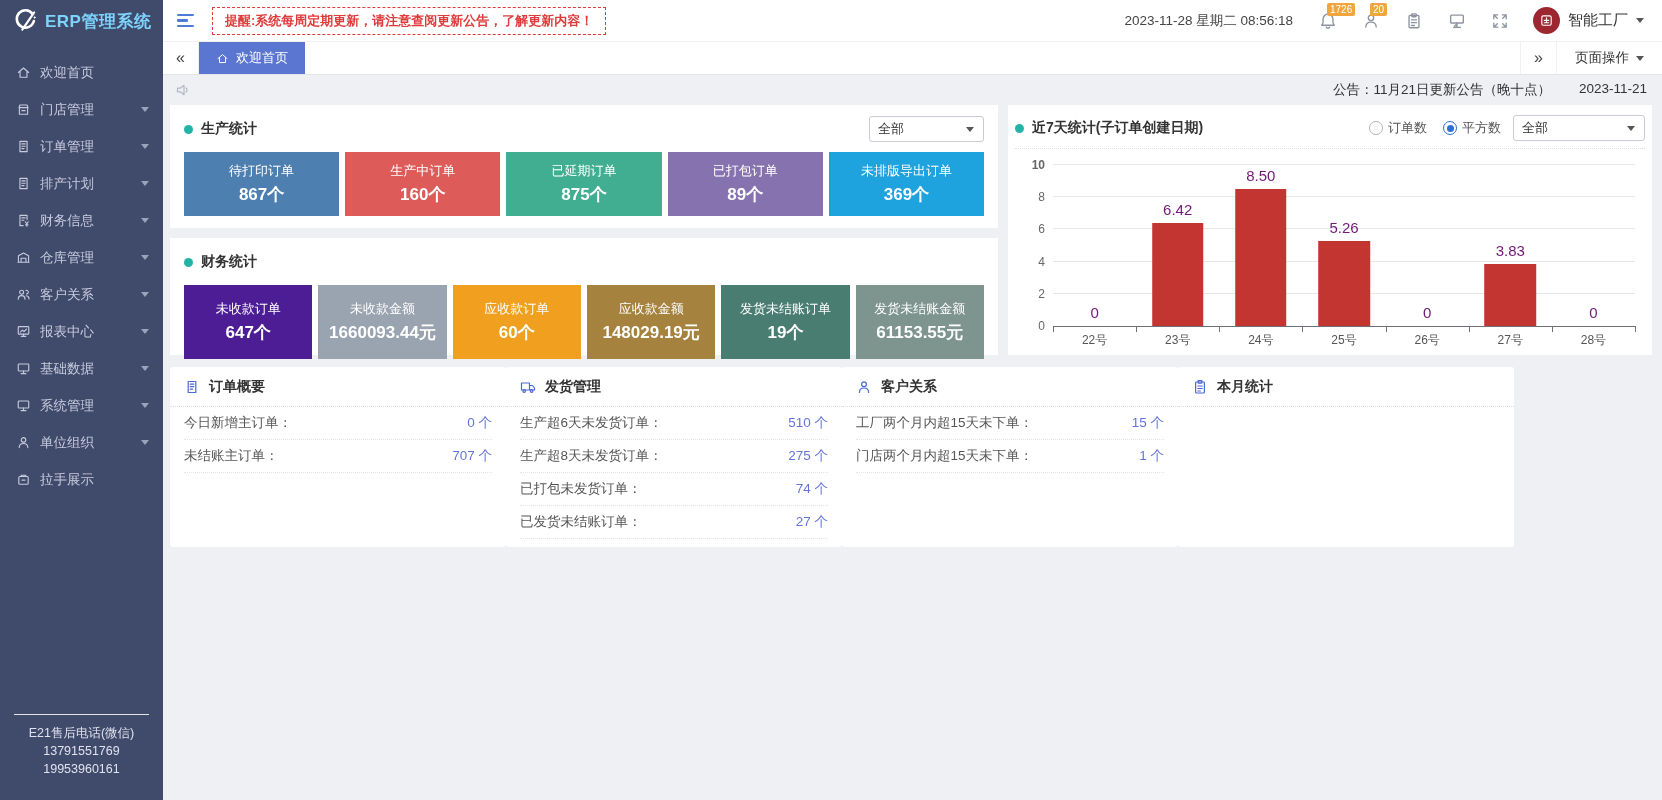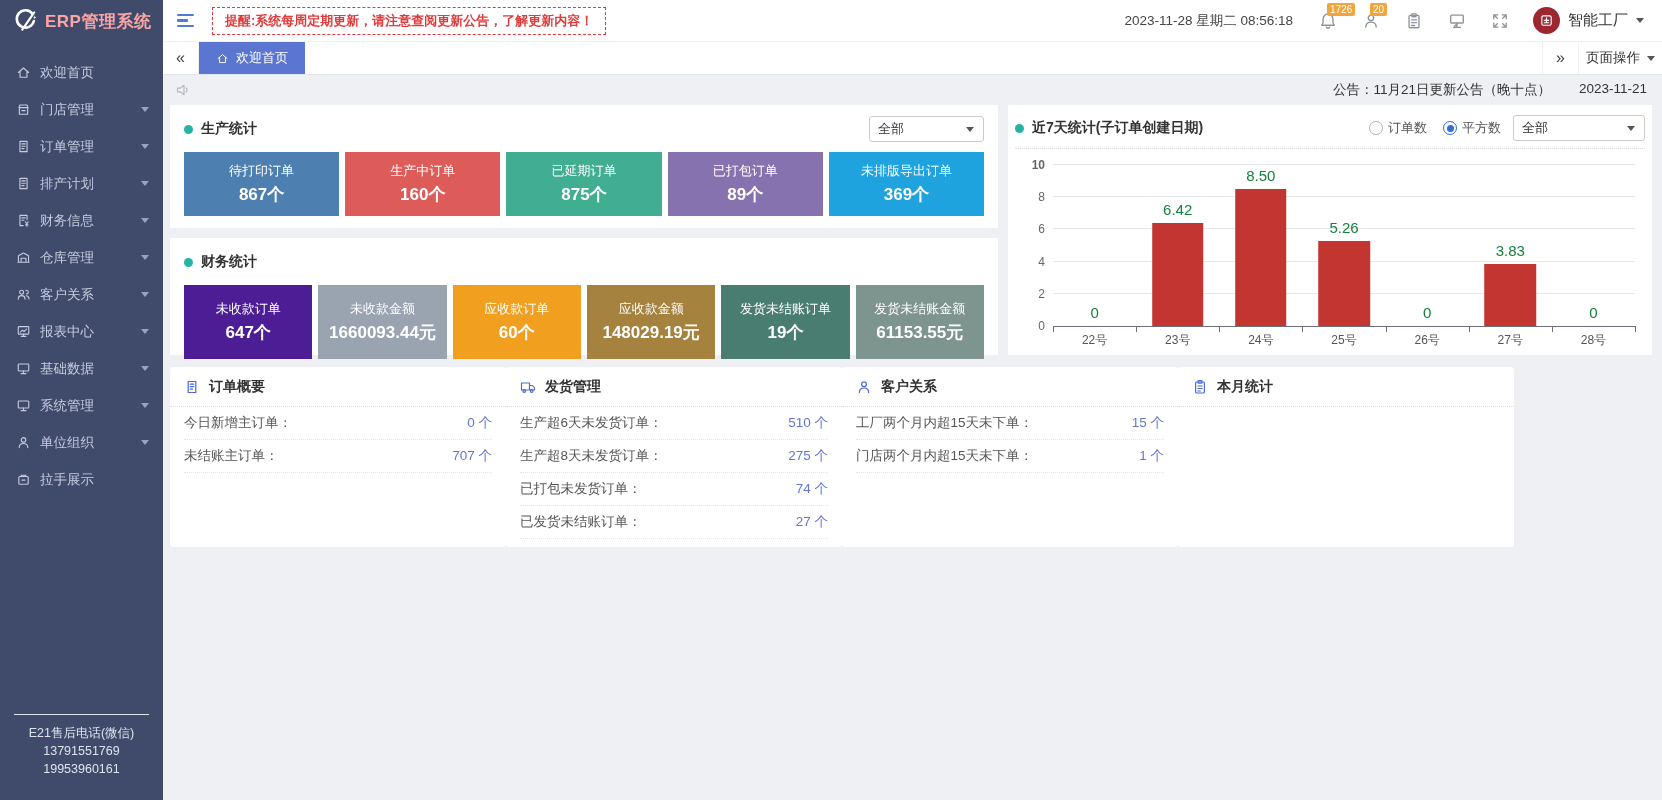--- a/index.html
+++ b/index.html
@@ -5,21 +5,21 @@
   * { box-sizing: border-box; margin: 0; padding: 0; }
   html,body { width:1662px; height:800px; overflow:hidden; }
   body { font-family:"Liberation Sans","DejaVu Sans",sans-serif; background:#eef0f4; color:#333; }
   .app { display:flex; width:1662px; height:800px; }
 
   
   .sidebar { width:163px; min-width:163px; background:#404a6b; color:#c6cbdd; position:relative; }
   .logo { height:42px; display:flex; align-items:center; gap:7px; padding-left:12px; }
   .logo-icon { width:26px; height:26px; }
   .logo-icon svg { width:100%; height:100%; display:block; }
-  .logo-text { font-size:17px; font-weight:bold; color:#fca5a5; letter-spacing:.5px; white-space:nowrap; }
+  .logo-text { font-size:17px; font-weight:bold; color:#7dd3fc; letter-spacing:.5px; white-space:nowrap; }
   .nav { margin-top:12px; }
   .nav-item { height:37px; display:flex; align-items:center; gap:9px; padding:0 14px 0 16px; font-size:13.5px; cursor:pointer; }
   .nav-ic { width:15px; height:15px; flex:0 0 15px; }
   .ic svg { width:100%; height:100%; display:block; fill:none; stroke:currentColor; stroke-width:1.2; stroke-linecap:round; stroke-linejoin:round; }
   .caret { margin-left:auto; width:0; height:0; border-left:4.5px solid transparent; border-right:4.5px solid transparent; border-top:5.5px solid #9aa2bd; }
   .contact { position:absolute; bottom:22px; left:14px; right:14px; border-top:1px solid rgba(255,255,255,.85); padding-top:9px; text-align:center; font-size:12.5px; line-height:1.45; color:#dfe3ee; }
 
   
   .main { flex:1; min-width:0; display:flex; flex-direction:column; }
   .topbar { height:42px; background:#fff; display:flex; align-items:center; padding:0 18px 0 14px; border-bottom:1px solid #f1f2f5; }
@@ -39,21 +39,21 @@
   .avatar .ic { width:15px; height:15px; }
   .account-name { font-size:15px; color:#333; }
   .dd-caret { width:0; height:0; border-left:4.5px solid transparent; border-right:4.5px solid transparent; border-top:5.5px solid #555; }
 
   .tabbar { height:33px; background:#fff; border-bottom:1px solid #e2e5ec; display:flex; align-items:stretch; }
   .tab-arrow { width:36px; display:flex; align-items:center; justify-content:center; font-size:16px; color:#444; cursor:pointer; }
   .tab-arrow.left { border-right:1px solid #f0f0f0; }
   .tab-arrow.right { margin-left:auto; border-left:1px solid #f0f0f0; }
   .tab { background:#5b76d0; color:#fff; display:flex; align-items:center; gap:7px; padding:0 17px; font-size:13px; cursor:pointer; }
   .tab .ic { width:13px; height:13px; }
-  .page-actions { width:84px; display:flex; align-items:center; justify-content:center; gap:7px; font-size:13.5px; color:#333; border-left:1px solid #f0f0f0; cursor:pointer; }
+  .page-actions { width:106px; display:flex; align-items:center; justify-content:center; gap:7px; font-size:13.5px; color:#333; border-left:1px solid #f0f0f0; cursor:pointer; }
 
   
   .content { flex:1; padding:0 10px 0 7px; }
   .notice-row { height:30px; display:flex; align-items:center; padding:0 5px; }
   .speaker { width:16px; height:16px; color:#b3b8c2; }
   .notice-right { margin-left:auto; display:flex; gap:28px; font-size:13.5px; color:#333; }
 
   .row1 { display:flex; gap:10px; }
   .col-left { width:828px; display:flex; flex-direction:column; gap:10px; }
   .panel { background:#fff; border-radius:0; }
@@ -81,21 +81,21 @@
   .radio.checked::after { content:""; position:absolute; inset:2.5px; border-radius:50%; background:#2f6fd6; }
   .select-chart { min-width:132px; }
   .chart-divider { border-top:1px dotted #ddd; margin-top:5px; }
   .chart-area { position:relative; height:168px; margin:16px 10px 0 38px; }
   .plot { position:absolute; inset:0; border-bottom:1px solid #6e7079; }
   .gridline { position:absolute; left:0; right:0; height:1px; background:#e4e7ec; }
   .ylab { position:absolute; right:calc(100% + 8px); transform:translateY(50%); font-size:12px; color:#666; }
   .cols { position:absolute; inset:0; display:flex; }
   .colm { flex:1; position:relative; }
   .bar { position:absolute; bottom:0; left:50%; transform:translateX(-50%); width:62%; }
-  .vlab { position:absolute; left:-10px; right:-10px; text-align:center; font-size:15px; color:#15803d; }
+  .vlab { position:absolute; left:-10px; right:-10px; text-align:center; font-size:15px; color:#701a75; }
   .xtick { position:absolute; bottom:-6px; width:1px; height:6px; background:#6e7079; }
   .xlabs { display:flex; margin:0 10px 0 38px; height:20px; }
   .xlab { flex:1; text-align:center; font-size:12px; color:#555; padding-top:5px; }
 
   
   .row2 { display:flex; margin-top:12px; }
   .panel-sm { width:336px; height:180px; background:#fff; border-radius:3px; }
   .panel-sm-head { display:flex; align-items:center; gap:9px; height:40px; padding:0 14px; border-bottom:1px dotted #dcdcdc; font-size:14px; font-weight:bold; color:#333; }
   .panel-sm-head .ic { width:16px; height:16px; color:#4a69d4; flex:0 0 16px; }
   .prow { display:flex; justify-content:space-between; align-items:center; height:33px; margin:0 14px; border-bottom:1px dotted #e4e4e4; font-size:13.5px; }

